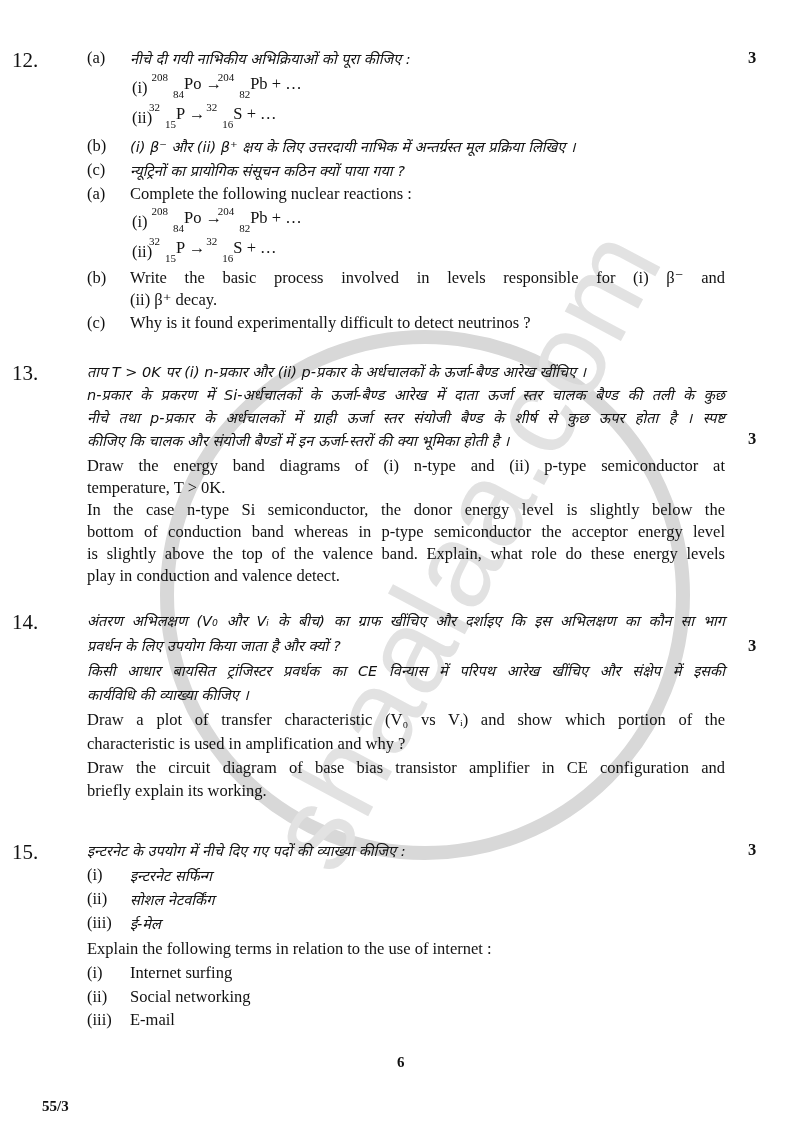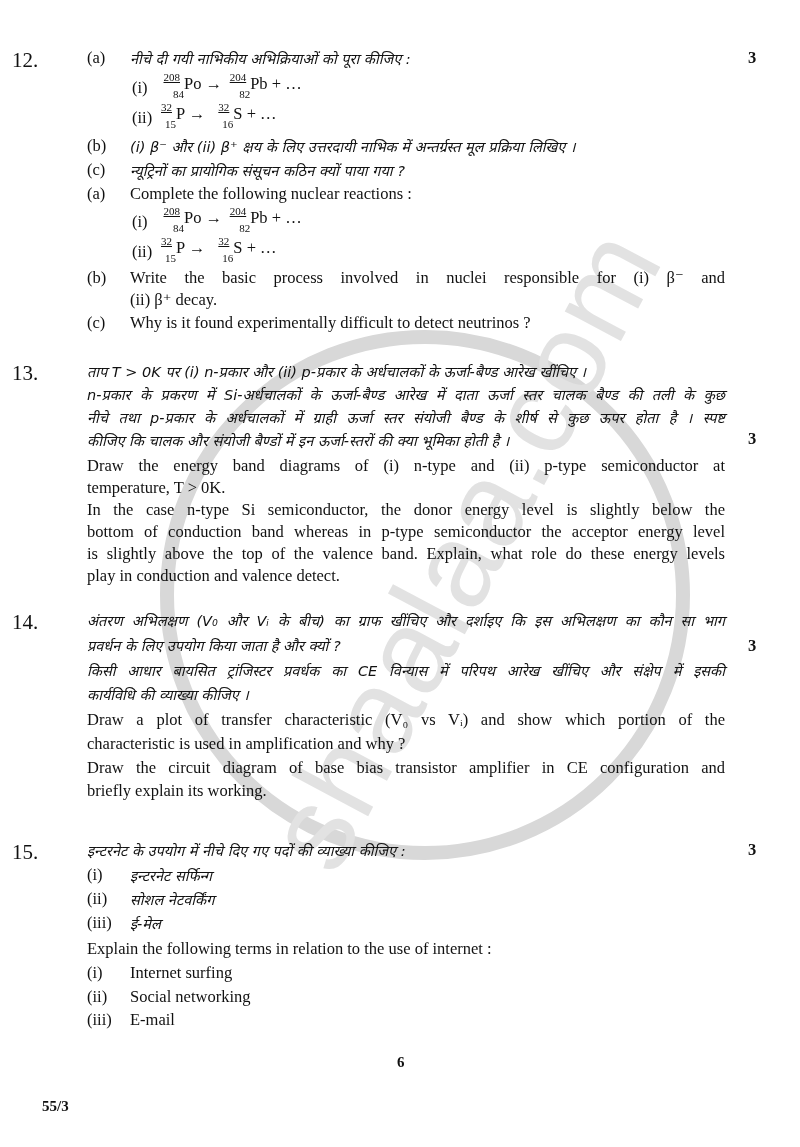--- a/index.html
+++ b/index.html
@@ -15,21 +15,21 @@
              letter-spacing: 2px; pointer-events: none; }
   .ln { position: absolute; font-size: 16.5px; line-height: 20px; white-space: nowrap; z-index: 1; }
   .j { text-align: justify; text-align-last: justify; white-space: normal; }
   .deva { font-family: "DejaVu Sans", sans-serif; font-size: 14.5px; font-style: italic; }
   .qn { position: absolute; left: 12px; font-size: 21px; z-index: 1; }
   .part { position: absolute; left: 87px; font-size: 16.5px; z-index: 1; }
   .mark { position: absolute; left: 748px; font-size: 16.5px; font-weight: bold; z-index: 1; }
   .sub { position: absolute; left: 132px; font-size: 16.5px; z-index: 1; }
   .iso { display: inline-block; position: relative; vertical-align: middle; width: 24px; height: 26px;
          font-size: 11px; line-height: 11px; text-align: right; }
-  .iso .a { position: absolute; right: 4px; top: 0; text-decoration: underline; }
+  .iso .a { position: absolute; right: 16px; top: 0; }
   .iso .z { position: absolute; right: 0; bottom: -2px; }
   .eq { font-size: 16.5px; }
   .footer-code { position: absolute; left: 42px; top: 1054px; font-weight: bold; font-size: 15px; margin-top: 44px; }
   .footer-page { position: absolute; left: 397px; top: 1054px; font-weight: bold; font-size: 15px; }
   .visit { position: absolute; left: 20px; top: 1107px; font-family: "Liberation Sans", sans-serif;
            font-size: 19px; color: #111; }
 </style>
 </head>
 <body>
 
@@ -78,21 +78,21 @@
 
     <span class="sub" style="top:242px">(ii)</span>
     <span class="ln eq" style="left:152px; top:236px">
       <span class="iso"><span class="a">32</span><span class="z">15</span></span><span>P</span>
       <span>→</span>
       <span class="iso"><span class="a">32</span><span class="z">16</span></span><span>S</span>
       <span>+ …</span>
     </span>
 
     <span class="part" style="top:268px">(b)</span>
-    <div class="ln j" style="left:130px; top:268px; width:595px">Write the basic process involved in nuclei responsible for (i) β⁻ and</div>
+    <div class="ln j" style="left:130px; top:268px; width:595px">Write the basic process involved in levels responsible for (i) β⁻ and</div>
     <span class="ln" style="left:130px; top:290px">(ii) β⁺ decay.</span>
     <span class="part" style="top:313px">(c)</span>
     <span class="ln" style="left:130px; top:313px">Why is it found experimentally difficult to detect neutrinos ?</span>
   </div>
 
   <div>
     <span class="qn" style="top:361px">13.</span>
     <span class="ln deva" style="left:87px; top:362px">ताप T &gt; 0K पर (i) n-प्रकार और (ii) p-प्रकार के अर्धचालकों के ऊर्जा-बैण्ड आरेख खींचिए ।</span>
     <div class="ln deva j" style="left:87px; top:385px; width:638px">n-प्रकार के प्रकरण में Si-अर्धचालकों के ऊर्जा-बैण्ड आरेख में दाता ऊर्जा स्तर चालक बैण्ड की तली के कुछ</div>
     <div class="ln deva j" style="left:87px; top:408px; width:638px">नीचे तथा p-प्रकार के अर्धचालकों में ग्राही ऊर्जा स्तर संयोजी बैण्ड के शीर्ष से कुछ ऊपर होता है । स्पष्ट</div>

